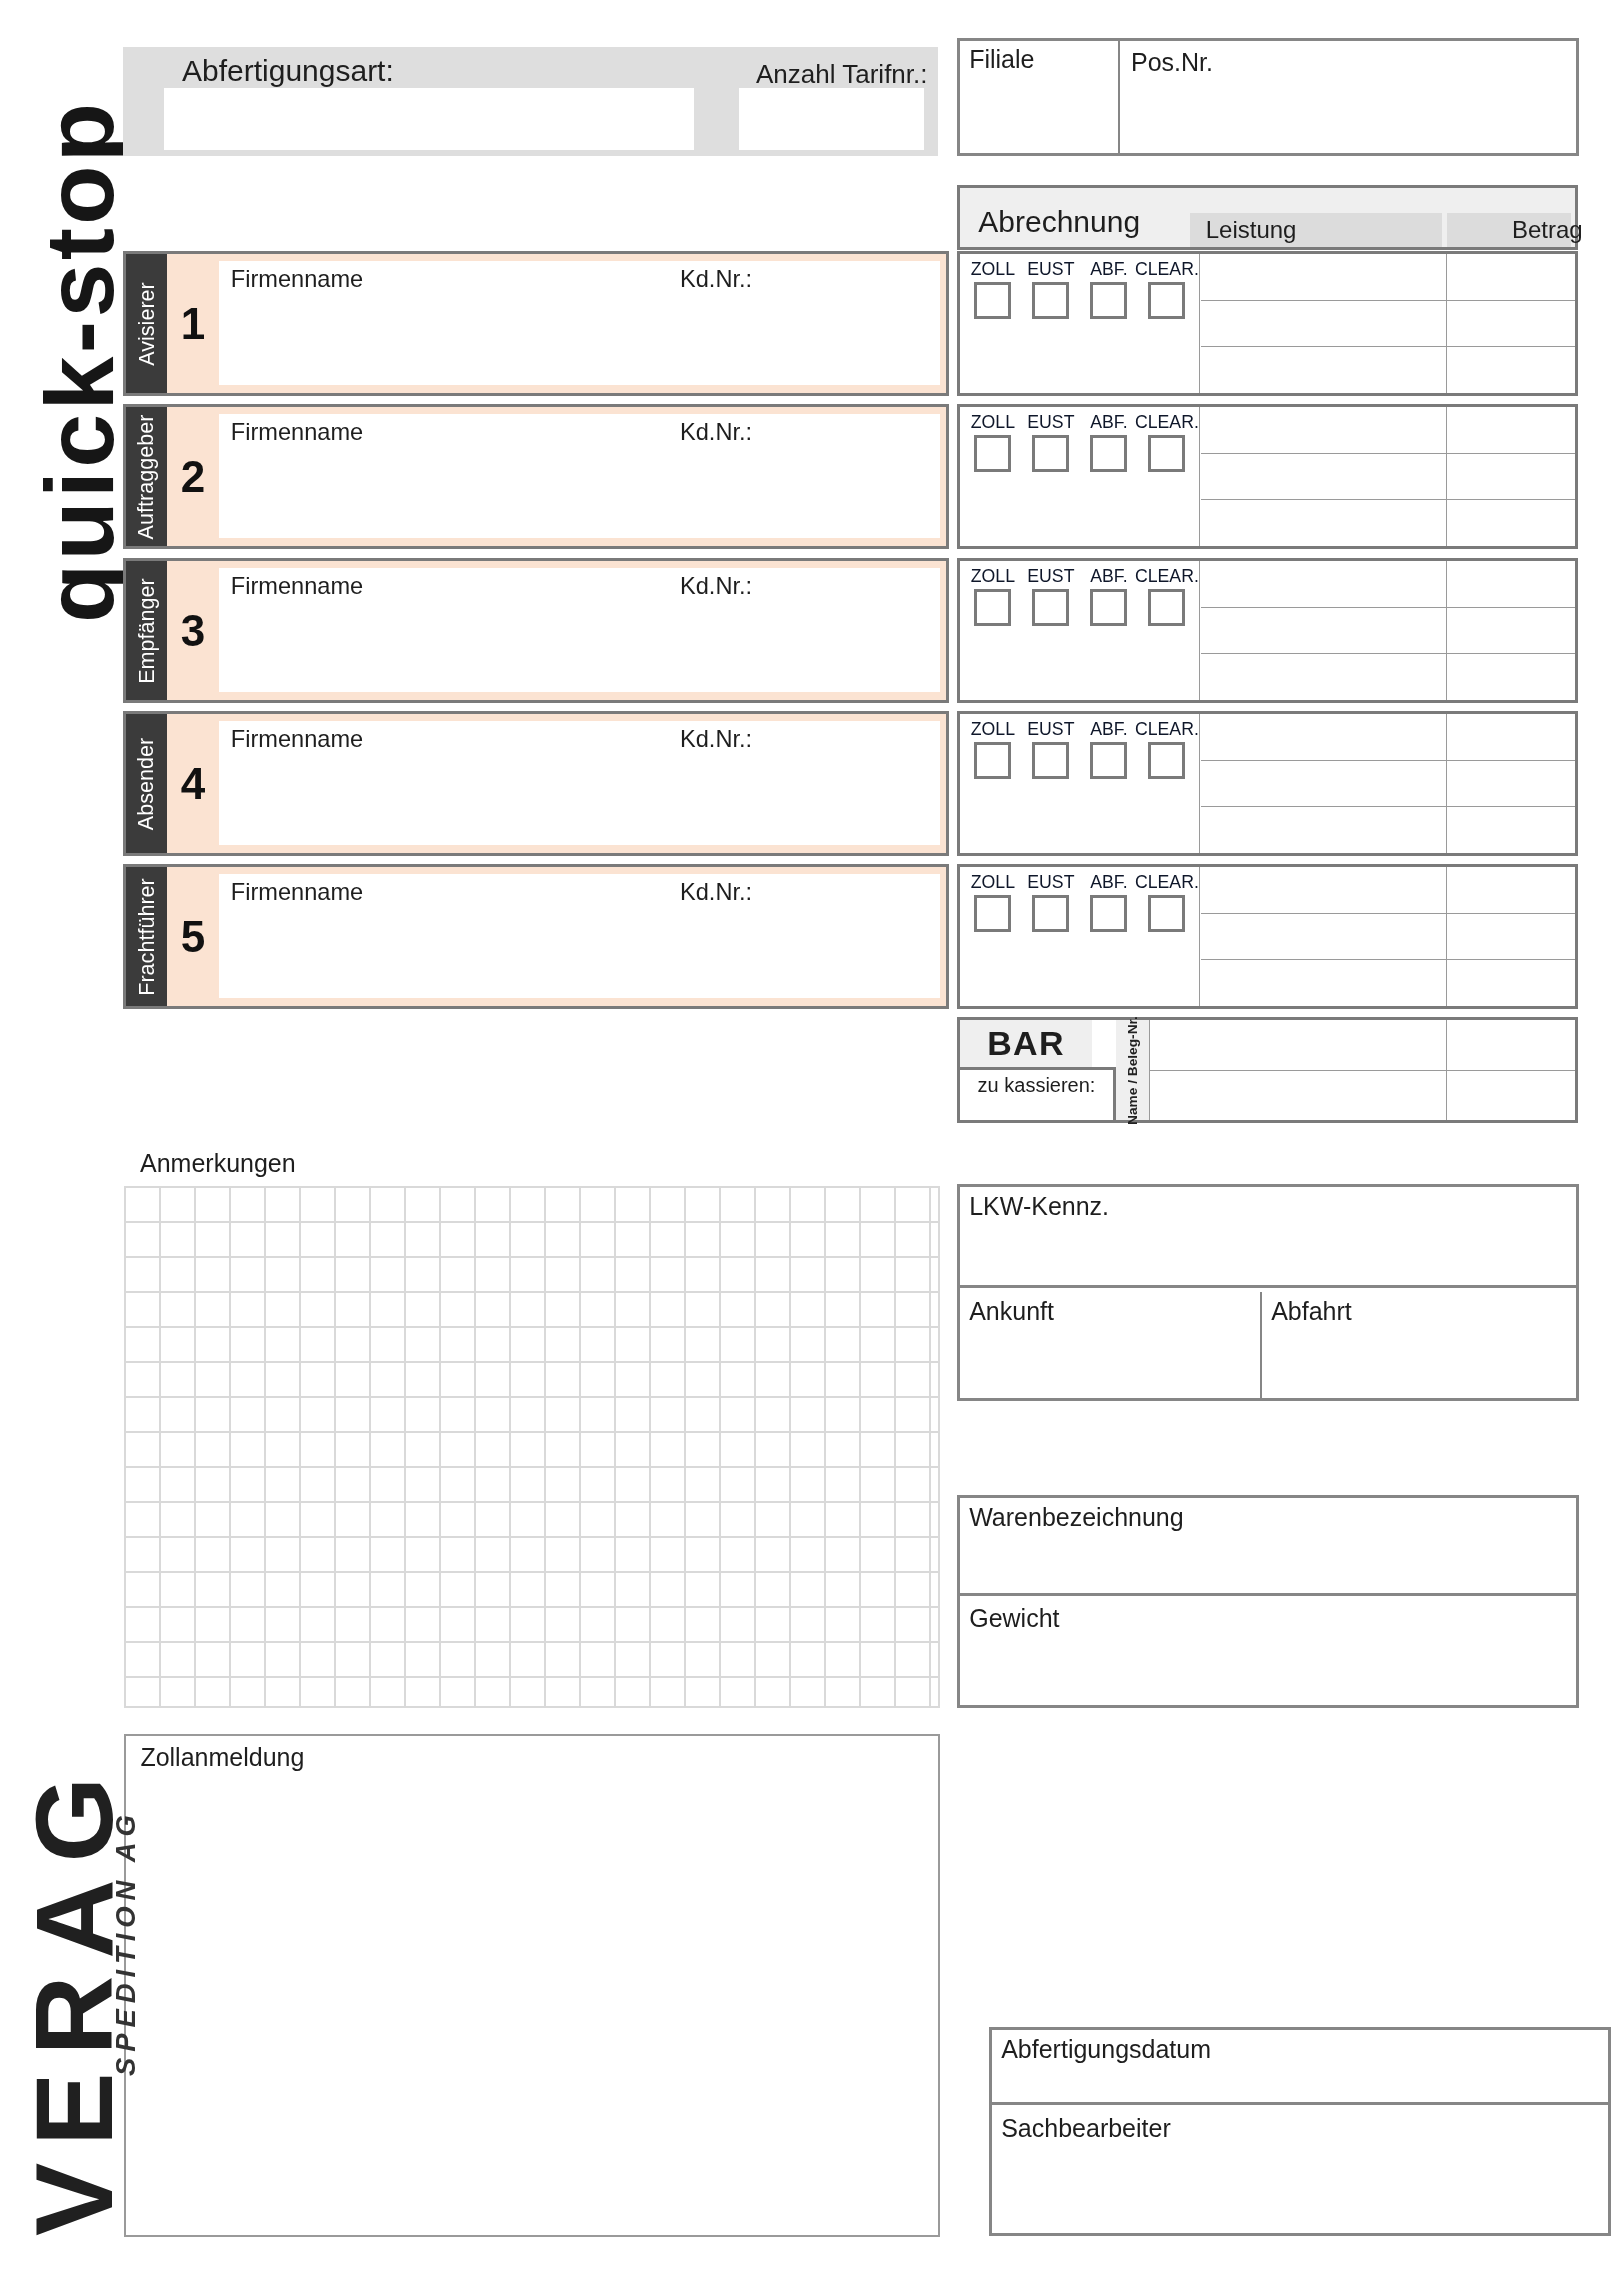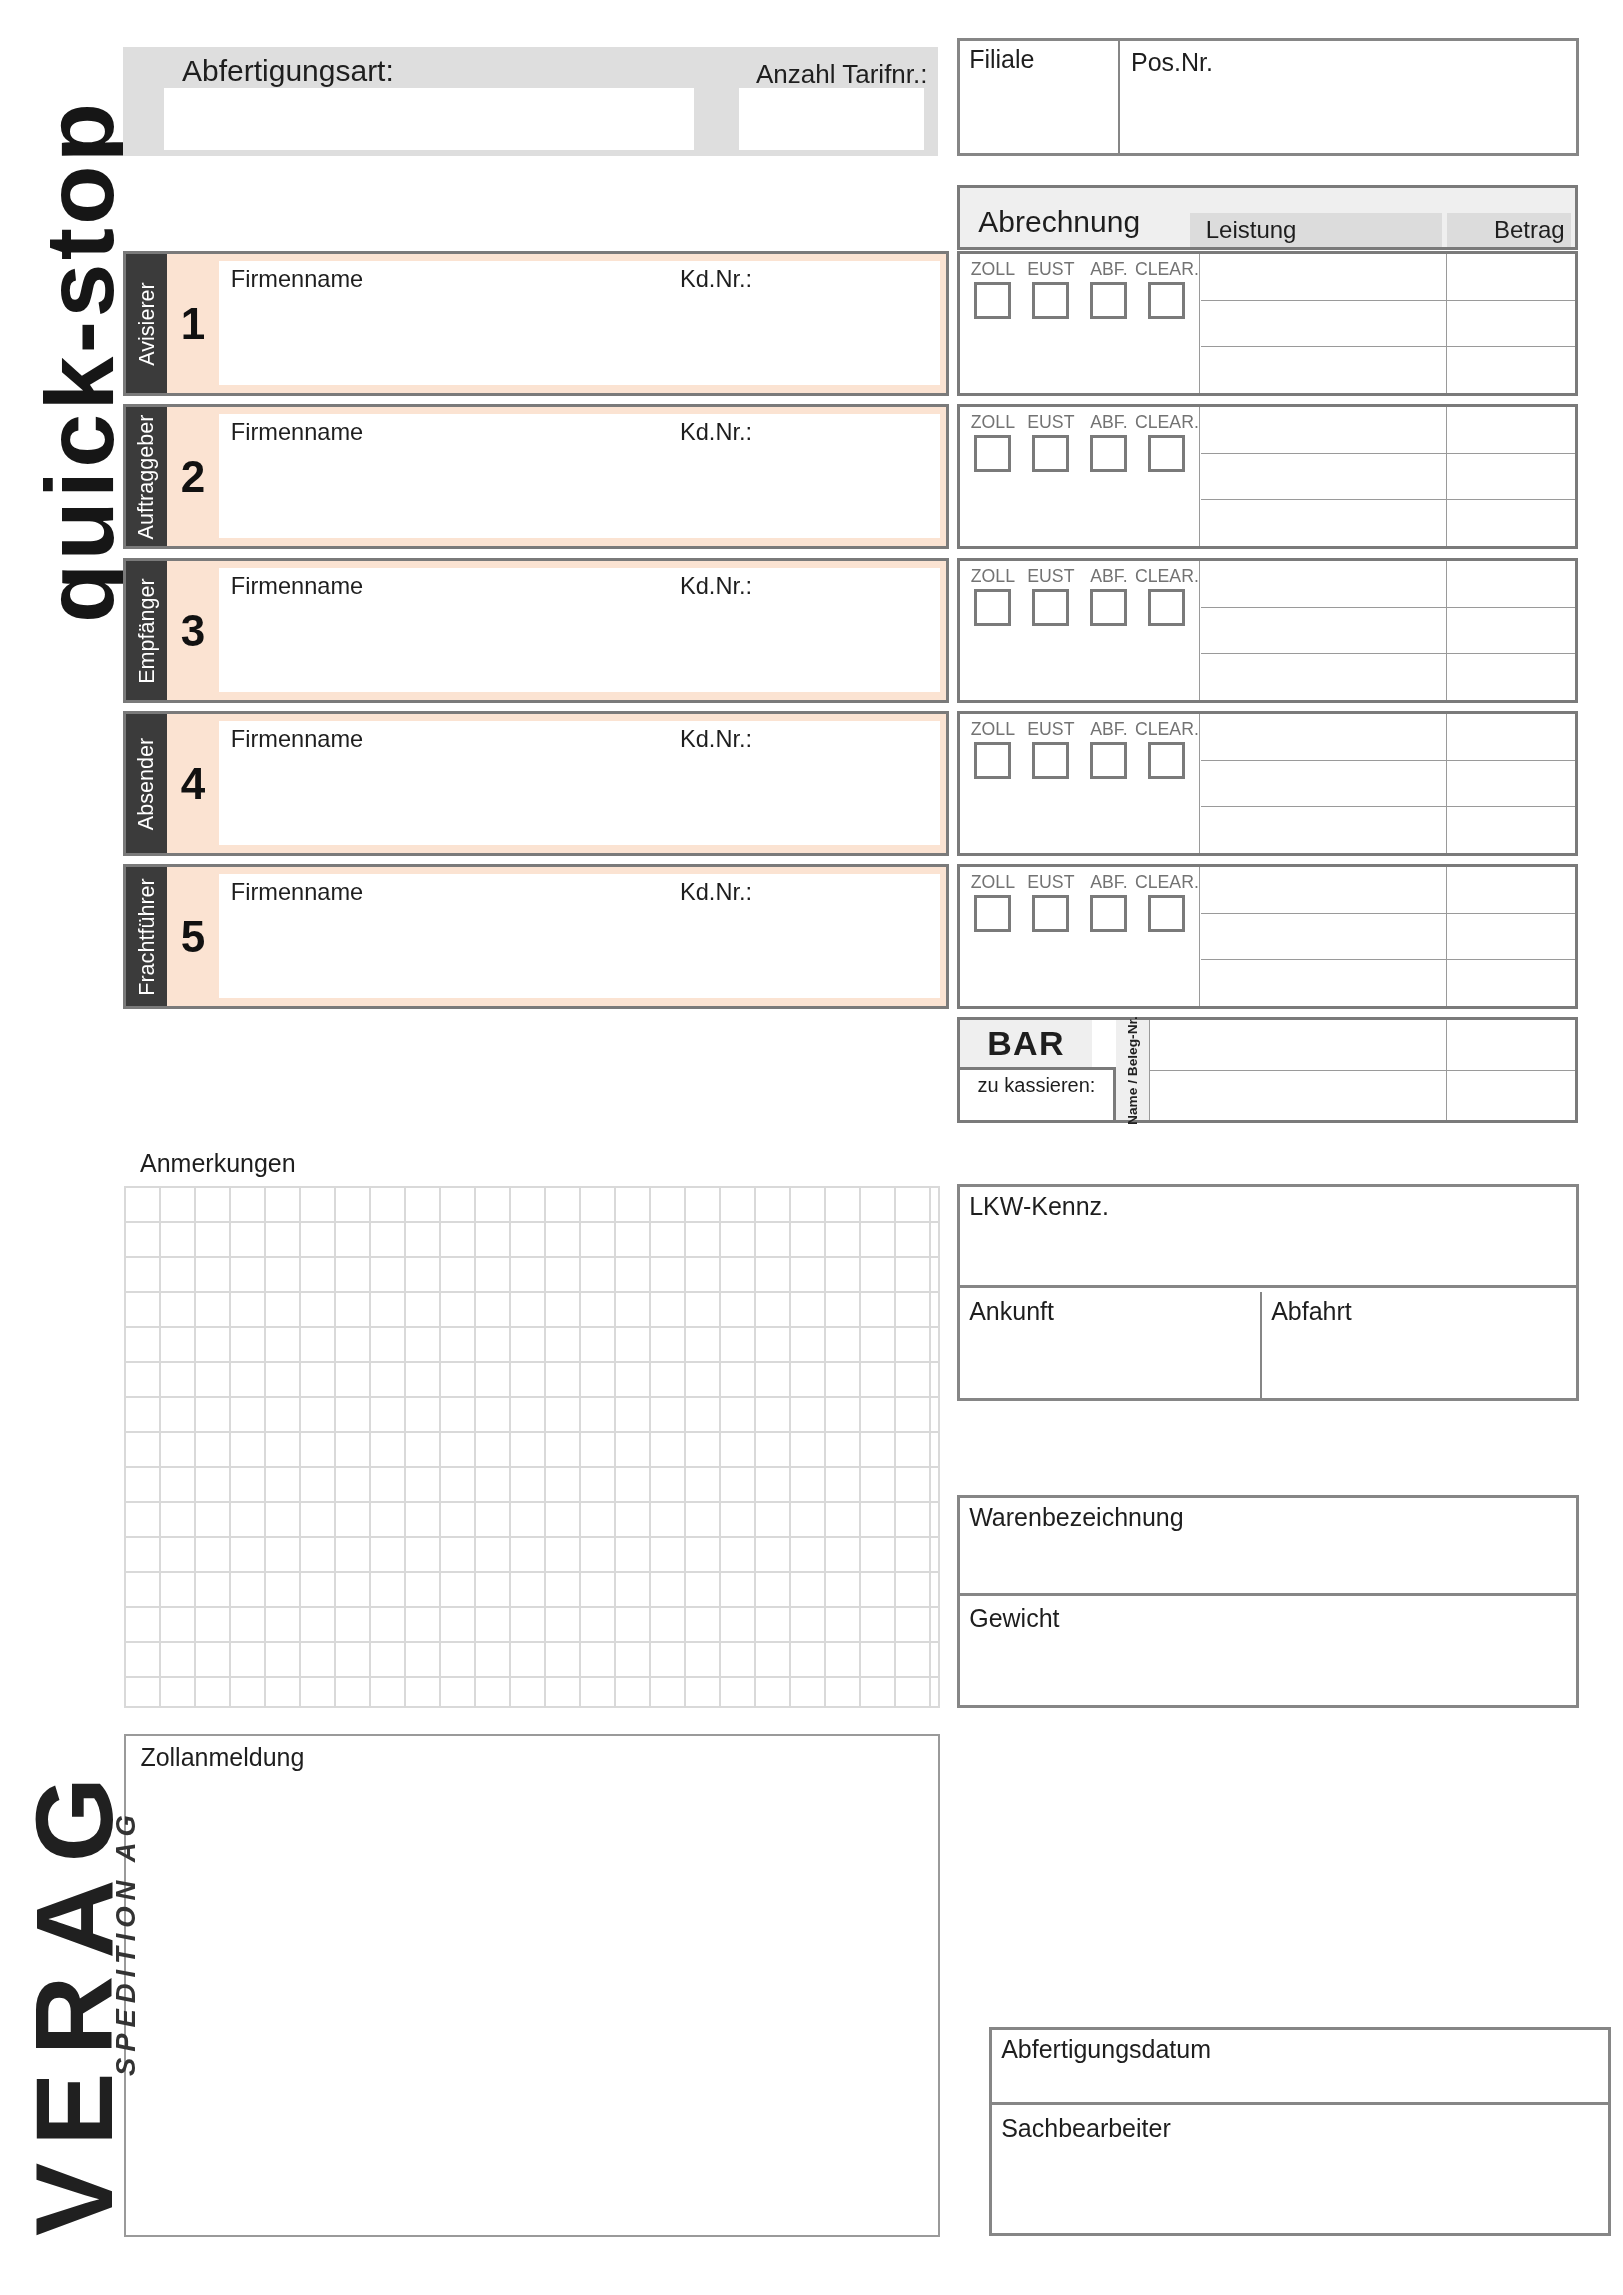--- a/index.html
+++ b/index.html
@@ -47,27 +47,27 @@
   .party-box .fl{position:absolute; left:11.8px; top:5.2px; font-size:23.6px;}
   .party-box .kd{position:absolute; left:461px; top:5.2px; font-size:23.6px;}
 
   
   .abr-header{position:absolute; left:957px; top:185px; width:621px; height:65px;
     border:3.3px solid var(--border_gray); background:var(--panel_gray);}
   .abr-title{position:absolute; left:18.3px; top:17px; font-size:30px;}
   .col-head{position:absolute; bottom:0; height:34px; background:var(--cell_gray); font-size:24px;
     display:flex; align-items:center;}
   .col-head.leistung{left:230px; width:252px; padding-left:15.7px;}
-  .col-head.betrag{left:487px; width:124px; padding-left:47px;}
+  .col-head.betrag{left:487px; width:124px; padding-left:65px;}
 
   .abr-section{position:absolute; left:957px; width:621px; height:145px;
     border:3.3px solid var(--border_gray); background:#fff;}
   .chk-zone{position:absolute; left:0; top:0; width:239px; bottom:0; display:flex; padding:5.2px 0 0 3.9px;}
   .chk-col{width:58px; display:flex; flex-direction:column; align-items:center;}
-  .chk-label{font-size:17.7px; height:22px; color:#737373;}
+  .chk-label{font-size:17.7px; height:22px; color:#0f172a;}
   .chk-box{width:37px; height:37px; border:3.9px solid var(--border_gray); background:#fff; margin-top:1.3px;}
   .sec-vdiv{position:absolute; left:239px; top:0; bottom:0; width:1.3px; background:var(--thin_line);}
   .betrag-div{position:absolute; left:486px; top:0; bottom:0; width:1.3px; background:var(--thin_line);}
   .lb-zone{position:absolute; left:241px; right:0; top:0; bottom:0; display:flex; flex-direction:column;}
   .lb-row{flex:1;}
   .lb-row.mid{border-bottom:1.3px solid var(--thin_line);}
 
   
   .bar-section{position:absolute; left:957px; top:1017px; width:621px; height:106px;
     border:3.3px solid var(--border_gray); background:#fff;}

